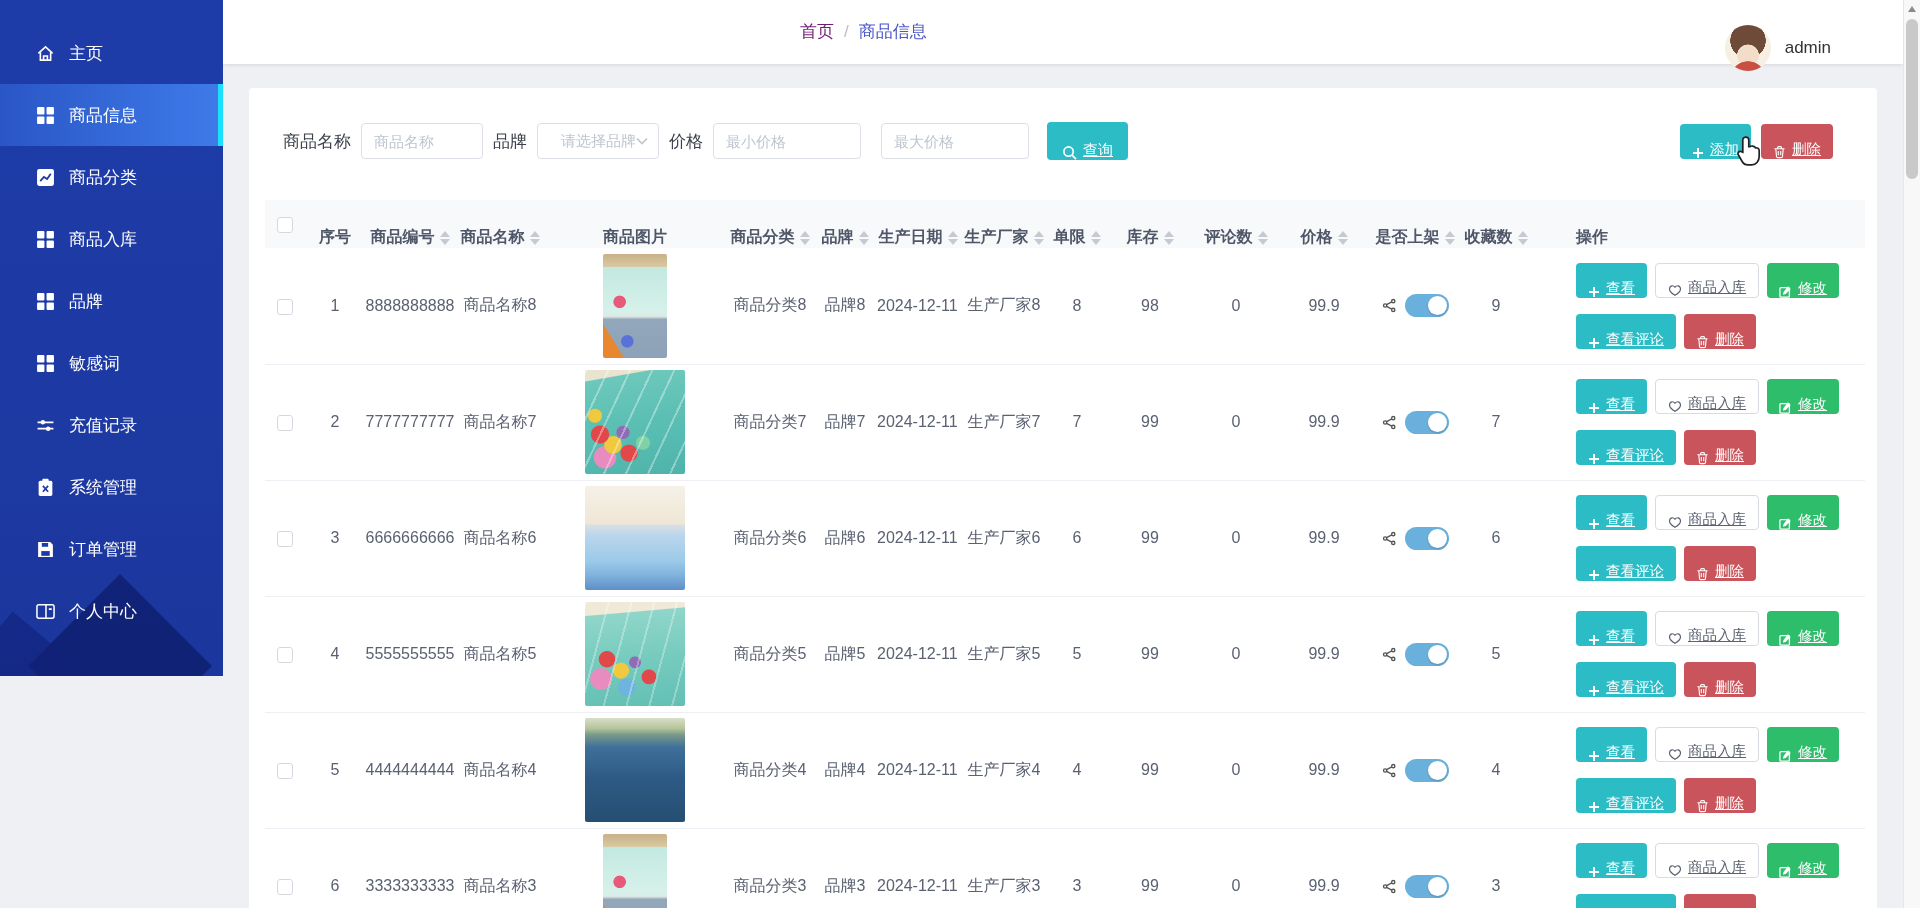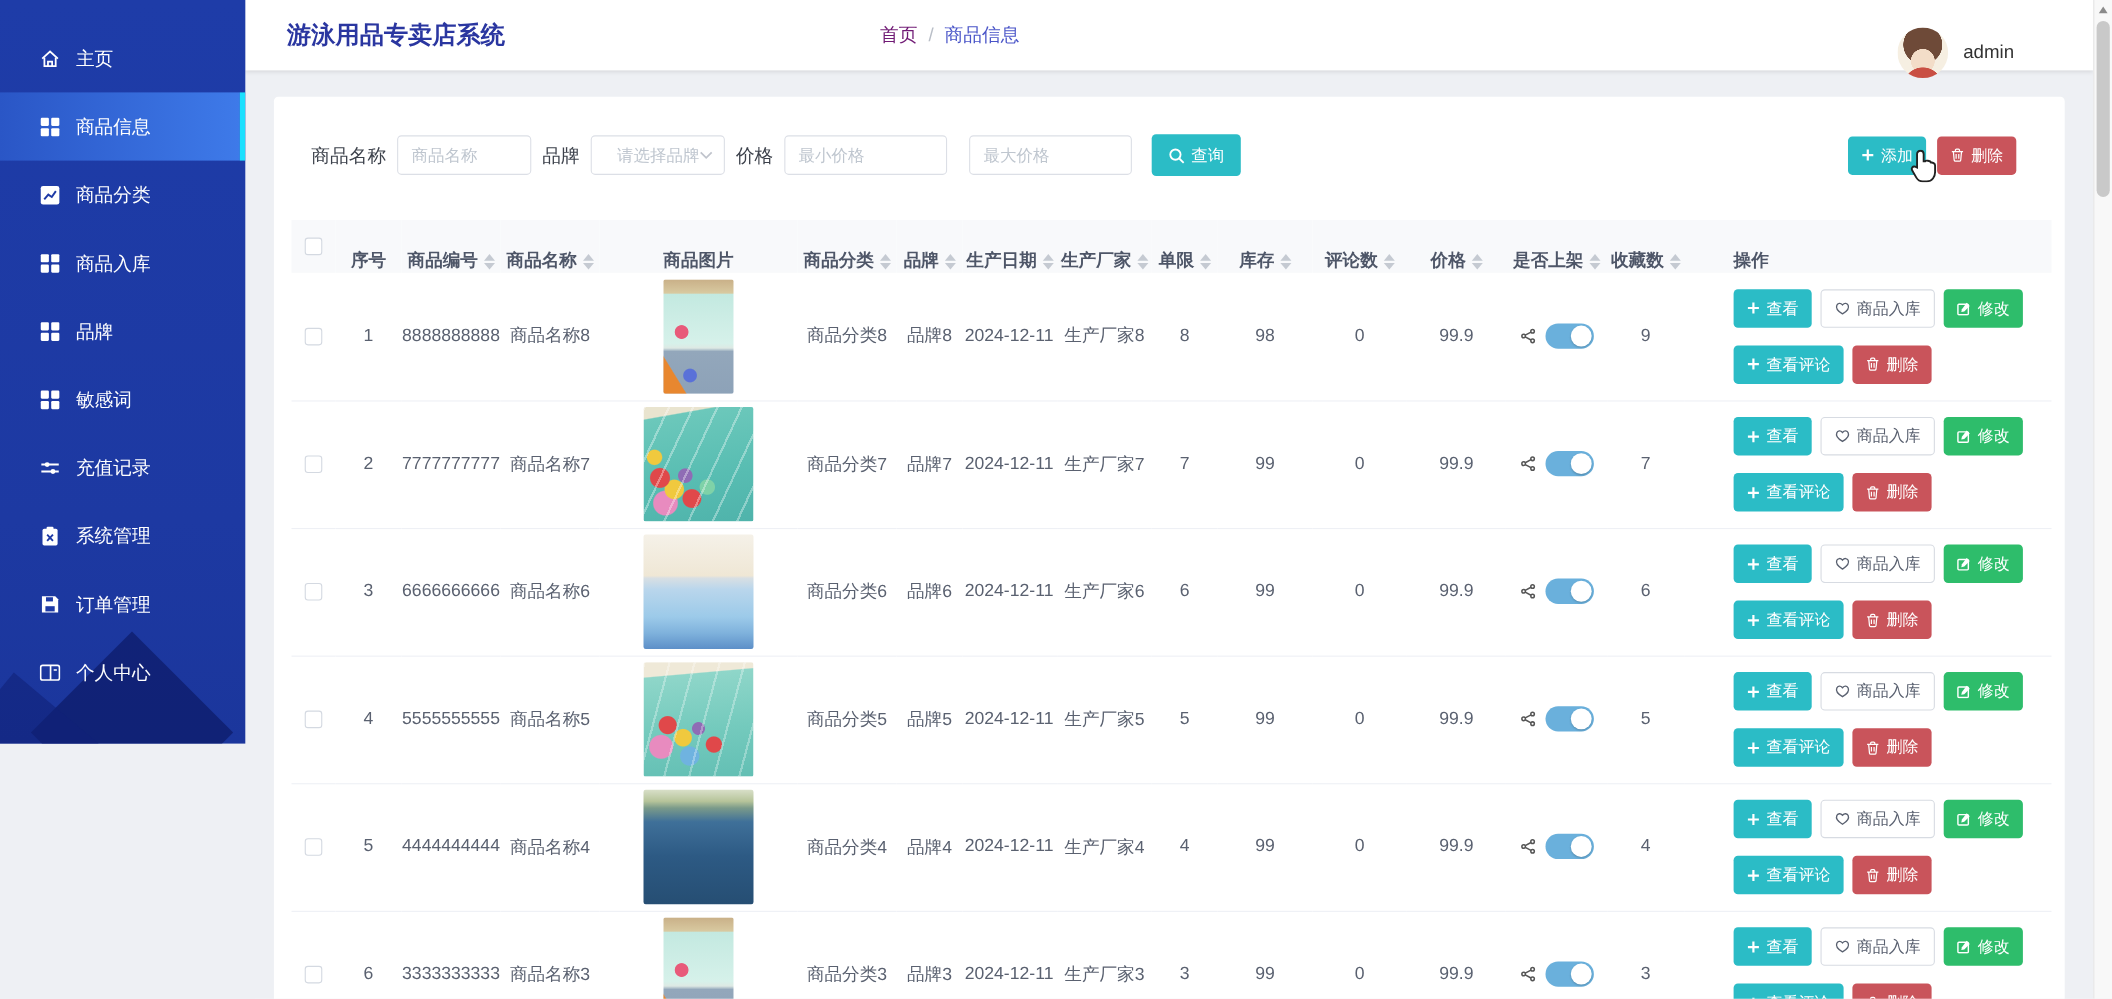--- a/index.html
+++ b/index.html
@@ -52,23 +52,23 @@
   .filter-bar { display:flex; align-items:center; gap:10px; padding:34px 44px 0 34px; }
   .f-label { font-size:17px; color:#3c414b; white-space:nowrap; }
   .f-input { height:36px; border:1px solid #dcdfe6; border-radius:4px; padding:0 12px;
     font-size:15px; color:#333; outline:none; font-family:inherit; }
   .f-input::placeholder { color:#bfc6cf; }
   .w120 { width:122px; } .w148 { width:148px; } .ml10 { margin-left:10px; }
   .f-select { width:122px; height:36px; border:1px solid #dcdfe6; border-radius:4px;
     display:flex; align-items:center; justify-content:flex-end; padding:0 10px;
     font-size:15px; color:#bfc6cf; cursor:pointer; background:#fff; }
   .f-select .chev { color:#c0c4cc; display:inline-flex; }
-  .btn { display:inline-flex; align-items:center; justify-content:center; gap:6px;
+  .btn { display:inline-flex; align-items:flex-end; justify-content:center; gap:6px;
     height:35px; padding:0 12px; border:none; border-radius:4px;
-    font-size:14.5px; color:#fff; cursor:pointer; font-family:inherit; white-space:nowrap; }
+    font-size:14.5px; color:#fff; cursor:pointer; font-family:inherit; white-space:nowrap;text-decoration:underline; }
   .btn .i { display:inline-flex; }
   .btn-teal { background:#2bbcc6; }
   .btn-green { background:#2ebd6b; }
   .btn-red { background:#c9545b; }
   .btn-plain { background:#fff; border:1px solid #d7dbe2; color:#5a6170; }
   .btn-search { height:38px; margin-left:8px; padding:0 15px; font-size:15px; }
   .f-right { margin-left:auto; display:flex; gap:10px; }
 
   
   .table-wrap { margin:40px 16px 0; }
@@ -245,21 +245,20 @@
         </span>
      <span>个人中心</span>
    </div>
     </nav>
   <div class="deco-tri"></div>
   <div class="deco-cube1"></div>
   <div class="deco-cube2"></div>
 </aside>
 
 <header class="topbar">
-  <div class="app-title">游泳用品专卖店系统</div>
   <div class="breadcrumb">
     <span class="bc-home">首页</span><span class="bc-sep">/</span><span class="bc-cur">商品信息</span>
   </div>
   <div class="userbox">
     <div class="avatar"></div>
     <span class="username">admin</span>
   </div>
 </header>
 
 <div class="main">

